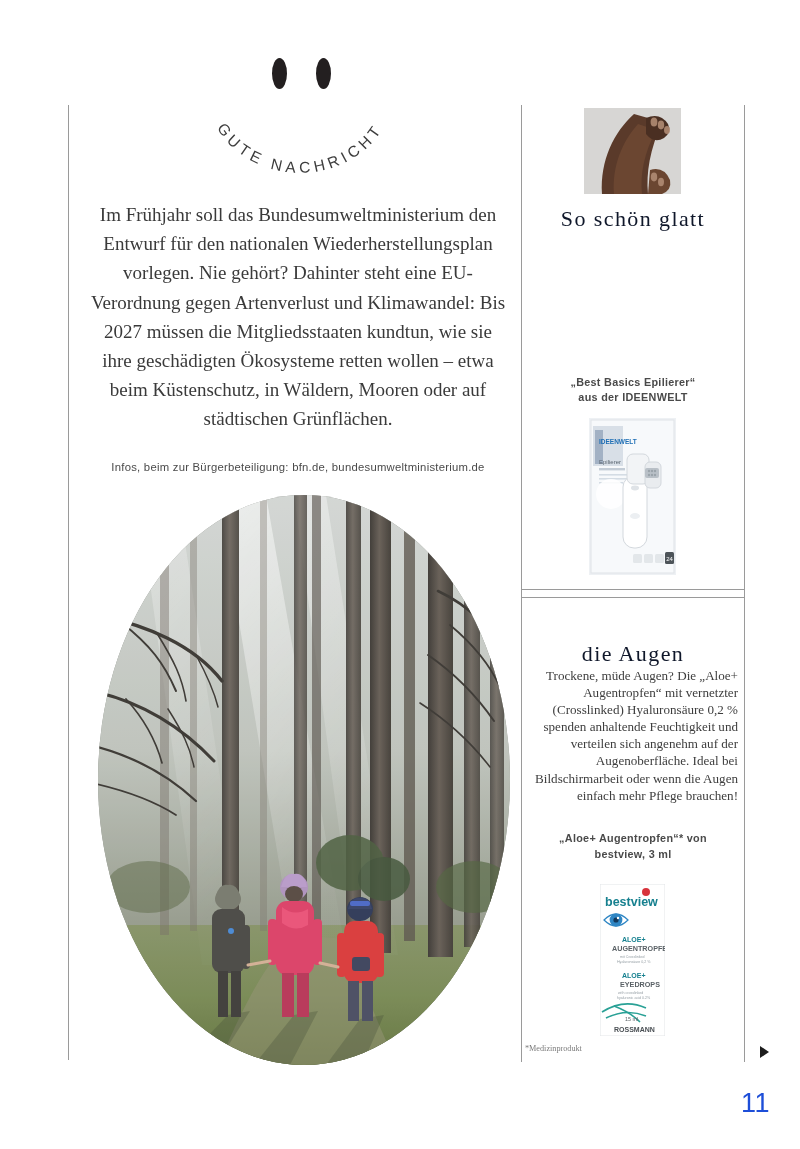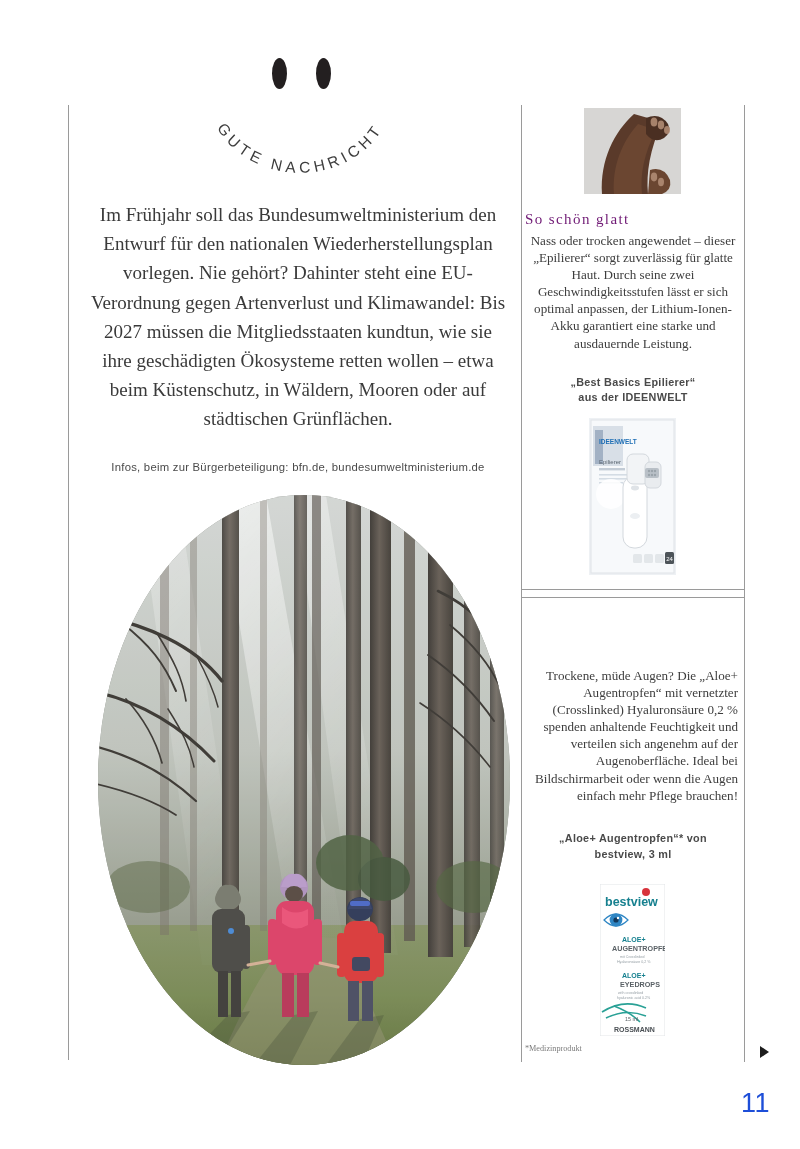--- a/index.html
+++ b/index.html
@@ -76,25 +76,25 @@
     border-radius: 50% / 50%;
     overflow: hidden;
     background: #8a8d86;
   }
   #hero svg { display: block; width: 100%; height: 100%; }
 
   
   .side-img-frame { position: absolute; overflow: hidden; }
   .side-head {
     position: absolute;
-    text-align: left;
-    font-size: 15px;
+    text-align: center;
+    font-size: 22px;
     letter-spacing: 1.4px;
     line-height: 22px;
-    color: #701a75;
+    color: #0f172a;
   }
   .side-body {
     position: absolute;
     text-align: center;
     font-size: 13.1px;
     line-height: 17.1px;
     color: #3d3d3d;
   }
   .side-credit {
     position: absolute;
@@ -294,21 +294,20 @@
         <ellipse cx="70" cy="14" rx="3.4" ry="4.6"></ellipse>
         <ellipse cx="77" cy="17" rx="3.2" ry="4.4"></ellipse>
         <ellipse cx="83" cy="22" rx="3" ry="4"></ellipse>
         <ellipse cx="70" cy="69" rx="3.2" ry="4.4"></ellipse>
         <ellipse cx="77" cy="74" rx="3" ry="4.2"></ellipse>
       </g>
     </svg>
   </div>
 
   <div class="side-head" style="left:525px; top:208px; width:216px;">So schön glatt</div>
-  <div class="side-body" style="left:528px; top:232px; width:210px;">Nass oder trocken angewendet – dieser „Epilierer“ sorgt zuverlässig für glatte Haut. Durch seine zwei Geschwindigkeitsstufen lässt er sich optimal anpassen, der Lithium-Ionen-Akku garantiert eine starke und ausdauernde Leistung.</div>
   <div class="side-credit" style="left:528px; top:375px; width:210px;">„Best Basics Epilierer“</div>
   <div class="side-credit" style="left:528px; top:390px; width:210px;">aus der IDEENWELT</div>
 
   <div class="side-img-frame" style="left:589px; top:418px; width:87px; height:157px;">
     <svg viewBox="0 0 87 157" preserveAspectRatio="none" style="display:block;width:100%;height:100%;">
       <rect width="87" height="157" fill="#eef1f4"></rect>
       <rect x="2" y="2" width="83" height="153" fill="#f7f9fb" stroke="#dfe3e7"></rect>
       <rect x="4" y="8" width="30" height="40" fill="#cfd8e2" opacity="0.8"></rect>
       <rect x="6" y="12" width="8" height="34" fill="#7f93ad" opacity="0.6"></rect>
       <text x="10" y="26" font-family="Liberation Sans, sans-serif" font-size="6.5" font-weight="bold" fill="#1f6fb5">IDEENWELT</text>
@@ -338,20 +337,21 @@
       <g>
         <rect x="44" y="136" width="9" height="9" rx="1.5" fill="#e3e7ea"></rect>
         <rect x="55" y="136" width="9" height="9" rx="1.5" fill="#e3e7ea"></rect>
         <rect x="66" y="136" width="9" height="9" rx="1.5" fill="#e3e7ea"></rect>
         <rect x="76" y="134" width="9" height="12" rx="1.5" fill="#4d5459"></rect>
         <text x="77.2" y="142.5" font-family="Liberation Sans, sans-serif" font-size="6" fill="#ffffff">24</text>
       </g>
     </svg>
   </div>
 
+  <div class="side-head" style="left:525px; top:643px; width:216px;">die Augen</div>
   <div class="side-body" style="left:528px; top:667px; width:210px;text-align:right;">Trockene, müde Augen? Die „Aloe+ Augentropfen“ mit vernetzter (Crosslinked) Hyaluronsäure 0,2 % spenden anhaltende Feuchtigkeit und verteilen sich angenehm auf der Augenoberfläche. Ideal bei Bildschirmarbeit oder wenn die Augen einfach mehr Pflege brauchen!</div>
   <div class="side-credit" style="left:528px; top:831px; width:210px;">„Aloe+ Augentropfen“* von</div>
   <div class="side-credit" style="left:528px; top:847px; width:210px;">bestview, 3 ml</div>
 
   <div class="side-img-frame" style="left:600px; top:884px; width:65px; height:152px;">
     <svg viewBox="0 0 65 152" preserveAspectRatio="none" style="display:block;width:100%;height:100%;">
       <rect width="65" height="152" fill="#ffffff" stroke="#e2e5e7"></rect>
       <circle cx="46" cy="8" r="4" fill="#d8333c"></circle>
       <text x="5" y="22" font-family="Liberation Sans, sans-serif" font-size="12.5" font-weight="bold" fill="#16808f">bestview</text>
       <g>

